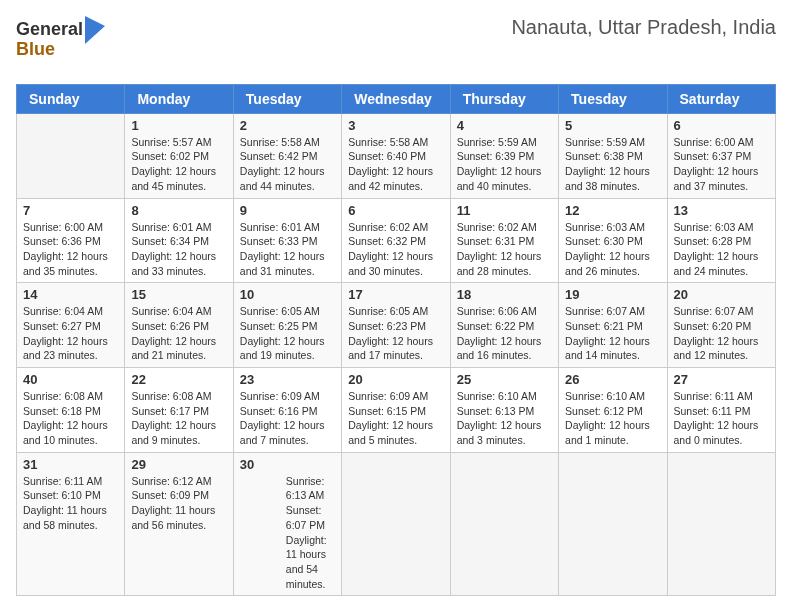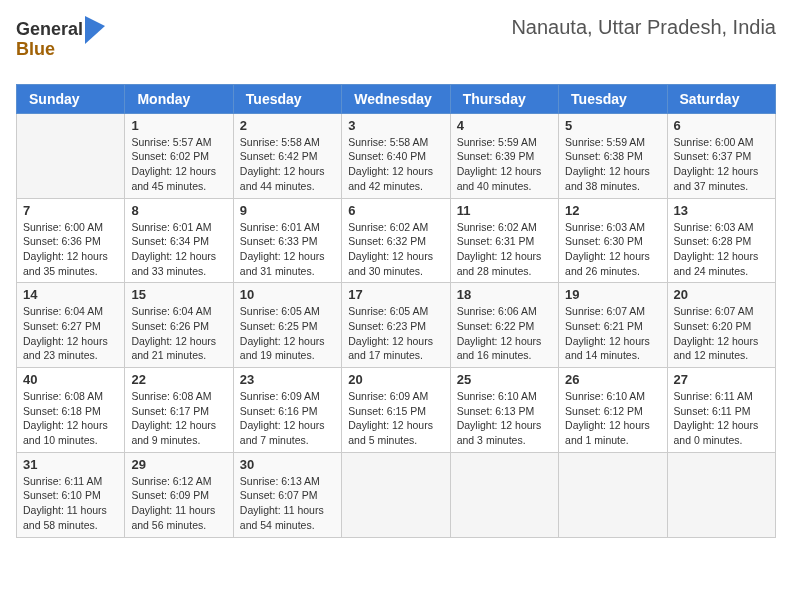--- a/index.html
+++ b/index.html
@@ -331,21 +331,21 @@
         </td>
         <td>
           <span class="day-num">29</span>
           <div class="day-info" style="white-space: pre-line;">Sunrise: 6:12 AM
 Sunset: 6:09 PM
 Daylight: 11 hours
 and 56 minutes.</div>
         </td>
         <td>
           <span class="day-num">30</span>
-          <div class="day-info" style="white-space: pre-line;">Sunrise: 6:13 AM
+          <div class="day-info" style="white-space: pre-line; margin-left: 46px;">Sunrise: 6:13 AM
 Sunset: 6:07 PM
 Daylight: 11 hours
 and 54 minutes.</div>
         </td>
         <td class="empty-cell"></td>
         <td class="empty-cell"></td>
         <td class="empty-cell"></td>
         <td class="empty-cell"></td>
       </tr>
     </tbody>

